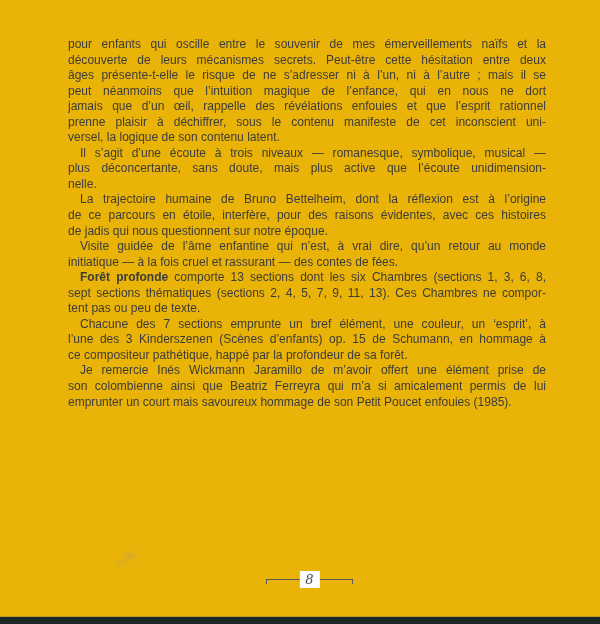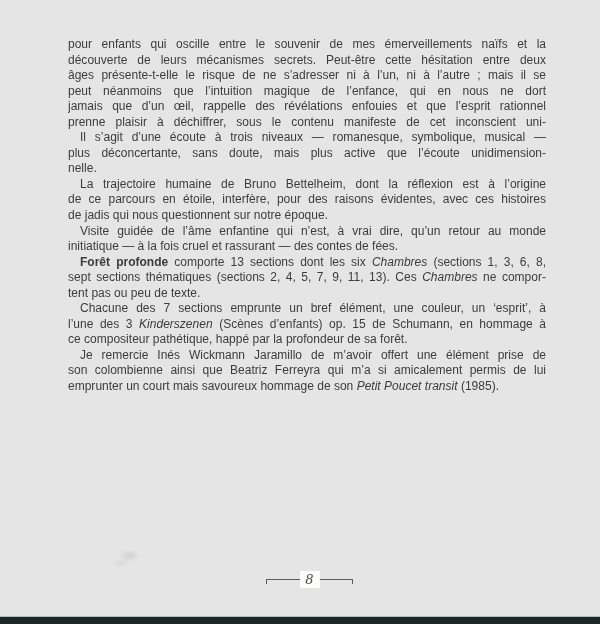--- a/index.html
+++ b/index.html
@@ -2,31 +2,31 @@
 <html><head>
 <meta charset="utf-8">
 <style>
   html,body{margin:0;padding:0;}
   body{
     width:600px;height:624px;
     background:#fdfdfc;
     font-family:"Liberation Sans","DejaVu Sans",sans-serif;
     position:relative;overflow:hidden;
   }
-  .page{position:absolute;inset:0;background:#e5e5e5;}
+  .page{position:absolute;inset:0;background:#eab308;}
   .textblock{
     position:absolute;left:68px;top:37px;width:478px;
     font-size:12px;line-height:15.55px;color:#3c3c3c;
     letter-spacing:0.01px;
   }
   .line{height:15.55px;overflow:hidden;text-align:left;}
   .line.j{text-align:justify;text-align-last:justify;}
   .line.ind{text-indent:12px;}
   .b{font-weight:bold;}
-  .i{font-style:italic;}
+  .i{}
   
   .page-rule{
     position:absolute;left:266px;top:579px;width:87px;height:6px;
     border-top:1px solid #5a5a5a;
   }
   .page-rule .tick{
     position:absolute;top:-1px;width:1px;height:5px;background:#5a5a5a;
   }
   .page-rule .tick.left{left:0;}
   .page-rule .tick.right{right:0;}
@@ -53,37 +53,38 @@
 
 <div class="page">
 
   <div class="textblock" id="textblock">
       <div class="line j"><span>pour enfants qui oscille entre le souvenir de mes émerveillements naïfs et la</span></div>
       <div class="line j"><span>découverte de leurs mécanismes secrets. Peut-être cette hésitation entre deux</span></div>
       <div class="line j"><span>âges présente-t-elle le risque de ne s’adresser ni à l’un, ni à l’autre ; mais il se</span></div>
       <div class="line j"><span>peut néanmoins que l’intuition magique de l’enfance, qui en nous ne dort</span></div>
       <div class="line j"><span>jamais que d’un œil, rappelle des révélations enfouies et que l’esprit rationnel</span></div>
       <div class="line j"><span>prenne plaisir à déchiffrer, sous le contenu manifeste de cet inconscient uni-</span></div>
+      <div class="line"><span>versel, la logique de son contenu latent.</span></div>
       <div class="line j ind"><span>Il s’agit d’une écoute à trois niveaux — romanesque, symbolique, musical —</span></div>
       <div class="line j"><span>plus déconcertante, sans doute, mais plus active que l’écoute unidimension-</span></div>
       <div class="line"><span>nelle.</span></div>
       <div class="line j ind"><span>La trajectoire humaine de Bruno Bettelheim, dont la réflexion est à l’origine</span></div>
       <div class="line j"><span>de ce parcours en étoile, interfère, pour des raisons évidentes, avec ces histoires</span></div>
       <div class="line"><span>de jadis qui nous questionnent sur notre époque.</span></div>
       <div class="line j ind"><span>Visite guidée de l’âme enfantine qui n’est, à vrai dire, qu’un retour au monde</span></div>
       <div class="line"><span>initiatique — à la fois cruel et rassurant — des contes de fées.</span></div>
       <div class="line j ind"><span class="b">Forêt profonde</span><span> comporte 13 sections dont les six </span><span class="i">Chambres</span><span> (sections 1, 3, 6, 8,</span></div>
       <div class="line j"><span>sept sections thématiques (sections 2, 4, 5, 7, 9, 11, 13). Ces </span><span class="i">Chambres</span><span> ne compor-</span></div>
       <div class="line"><span>tent pas ou peu de texte.</span></div>
       <div class="line j ind"><span>Chacune des 7 sections emprunte un bref élément, une couleur, un ‘esprit’, à</span></div>
       <div class="line j"><span>l’une des 3 </span><span class="i">Kinderszenen</span><span> (Scènes d’enfants) op. 15 de Schumann, en hommage à</span></div>
       <div class="line"><span>ce compositeur pathétique, happé par la profondeur de sa forêt.</span></div>
       <div class="line j ind"><span>Je remercie Inés Wickmann Jaramillo de m’avoir offert une élément prise de</span></div>
       <div class="line j"><span>son colombienne ainsi que Beatriz Ferreyra qui m’a si amicalement permis de lui</span></div>
-      <div class="line"><span>emprunter un court mais savoureux hommage de son </span><span class="i">Petit Poucet transit</span><span> (1985).</span></div>
+      <div class="line"><span>emprunter un court mais savoureux hommage de son </span><span class="i">Petit Poucet enfouies</span><span> (1985).</span></div>
     </div>
 
   <div class="smudge"></div>
 
   <div class="page-rule">
     <span class="tick left"></span>
     <span class="tick right"></span>
     <span class="pagenum">8</span>
   </div>
 

